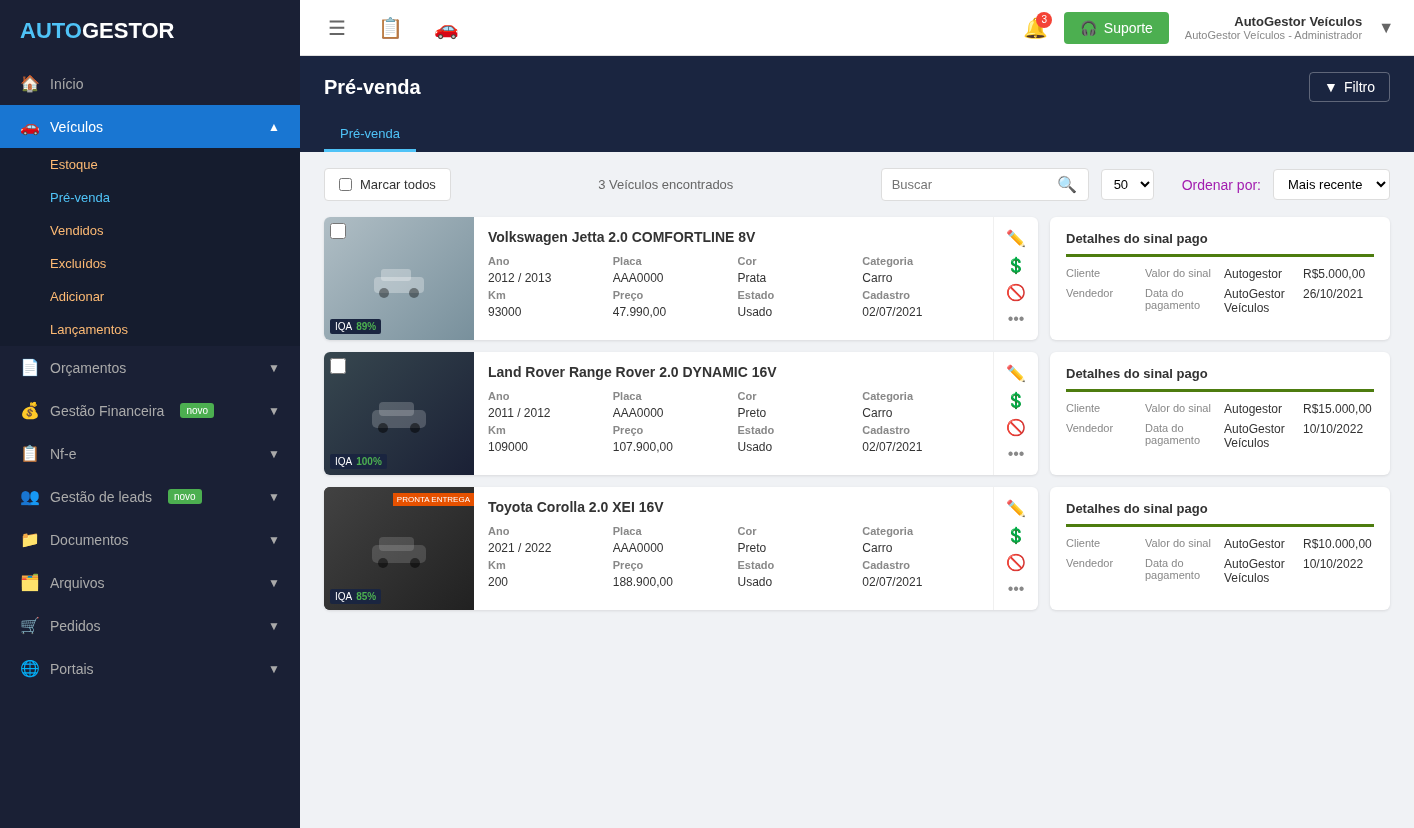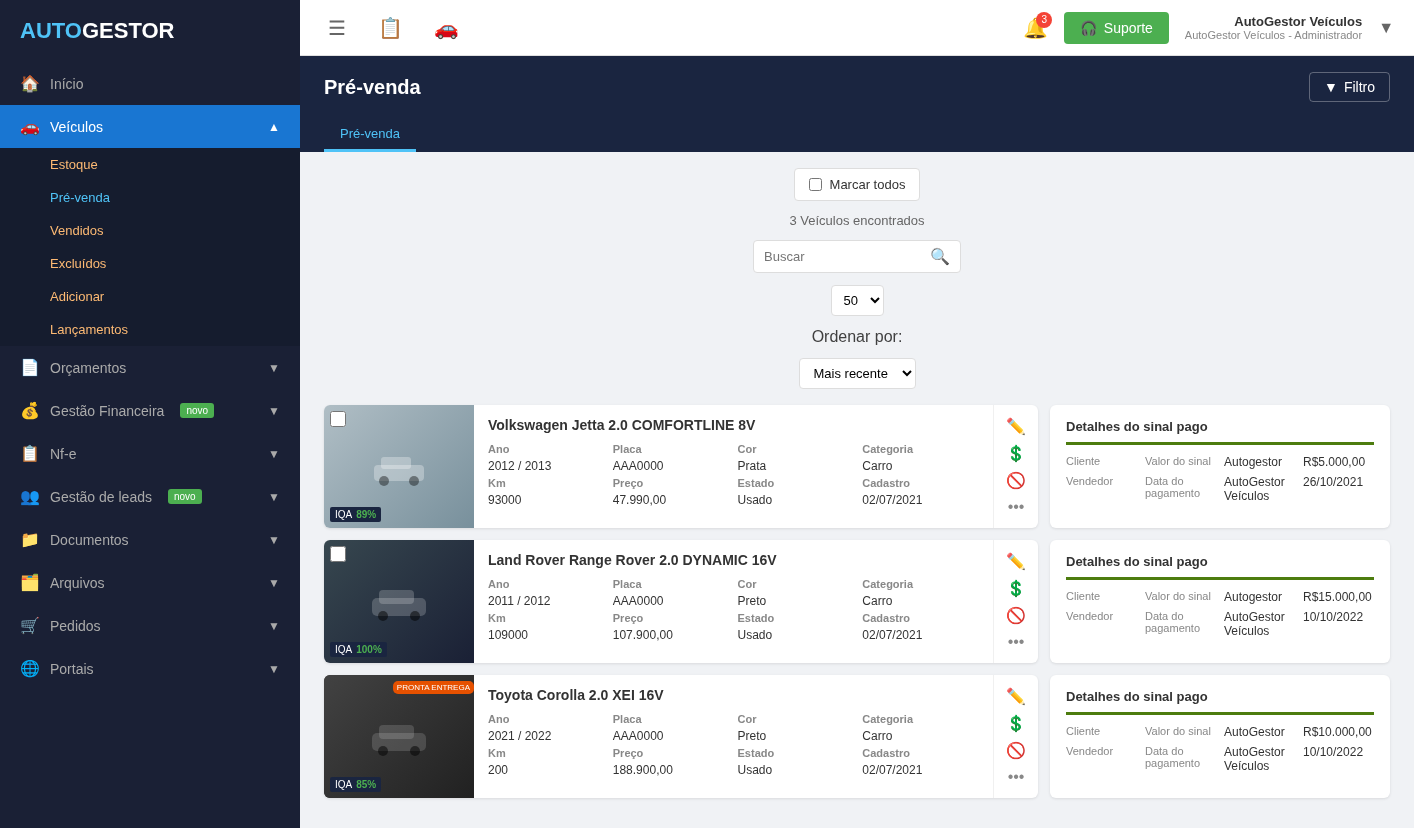--- a/index.html
+++ b/index.html
@@ -154,21 +154,20 @@
 
     
     .content { flex: 1; overflow-y: auto; padding: 16px 24px; background: #f0f2f5; }
 
     
     .toolbar {
       display: flex;
       align-items: center;
       gap: 12px;
       margin-bottom: 16px;
-      flex-direction: column;
     }
     .mark-all-btn {
       display: flex;
       align-items: center;
       gap: 8px;
       background: white;
       border: 1px solid #ddd;
       padding: 8px 14px;
       border-radius: 4px;
       cursor: pointer;
@@ -197,21 +196,21 @@
       width: 160px;
       color: #999;
     }
     .per-page-select {
       border: 1px solid #ddd;
       border-radius: 4px;
       padding: 6px 8px;
       font-size: 13px;
       background: white;
     }
-    .order-label { font-size: 16px; color: #404040; }
+    .order-label { font-size: 14px; color: #a21caf; margin-left: 16px; }
     .order-select {
       border: 1px solid #ddd;
       border-radius: 4px;
       padding: 6px 10px;
       font-size: 13px;
       background: white;
     }
 
     
     .vehicle-row {
@@ -261,21 +260,21 @@
       height: 16px;
     }
     .pronta-entrega {
       position: absolute;
       top: 6px;
       left: 6px;
       background: #ff9800;
       color: white;
       font-size: 9px;
       padding: 2px 4px;
-      border-radius: 5px;
+      border-radius: 0;
       text-align: center;
     }
 
     .vehicle-info {
       flex: 1;
       padding: 12px 14px;
       min-width: 0;
     }
     .vehicle-title {
       font-size: 14px;

